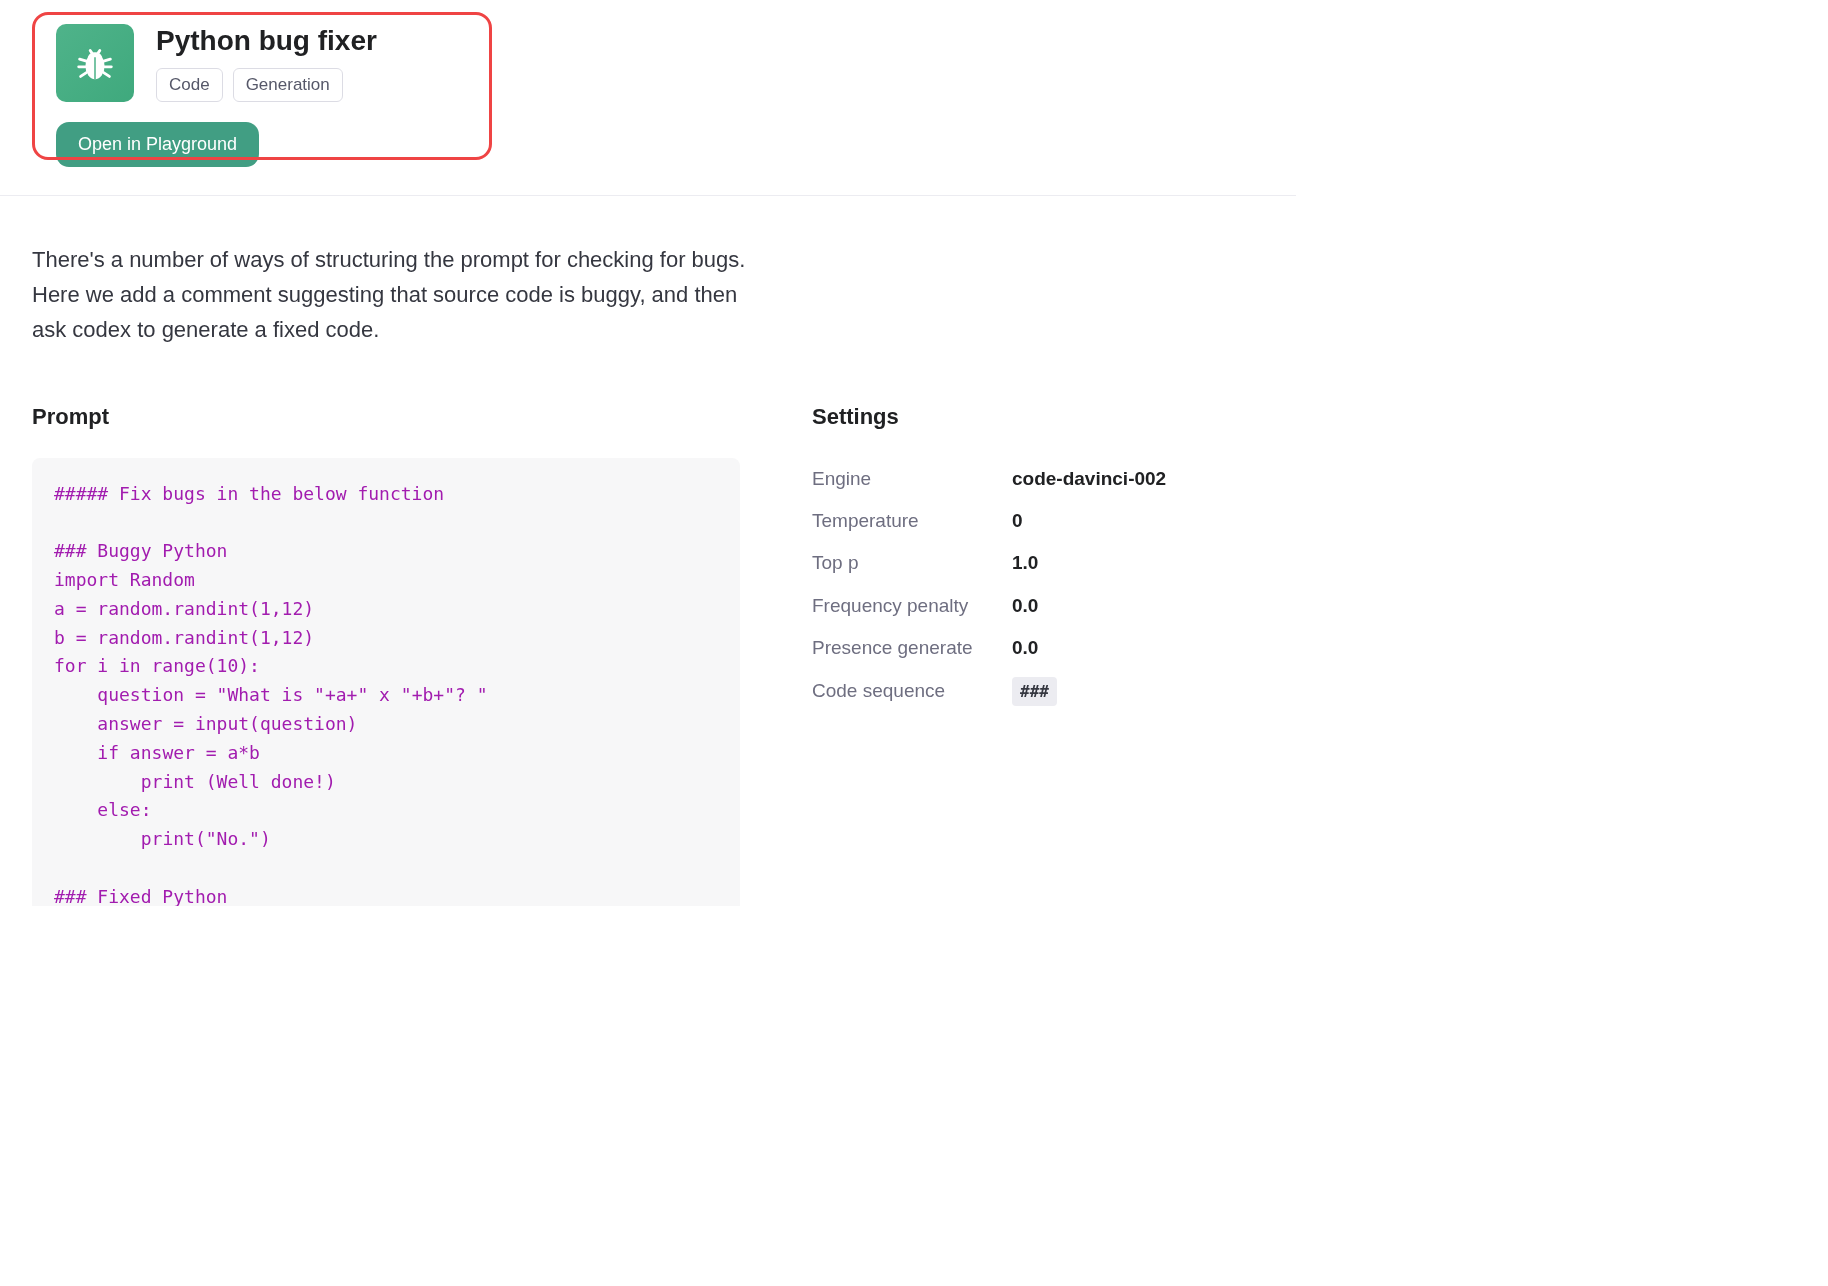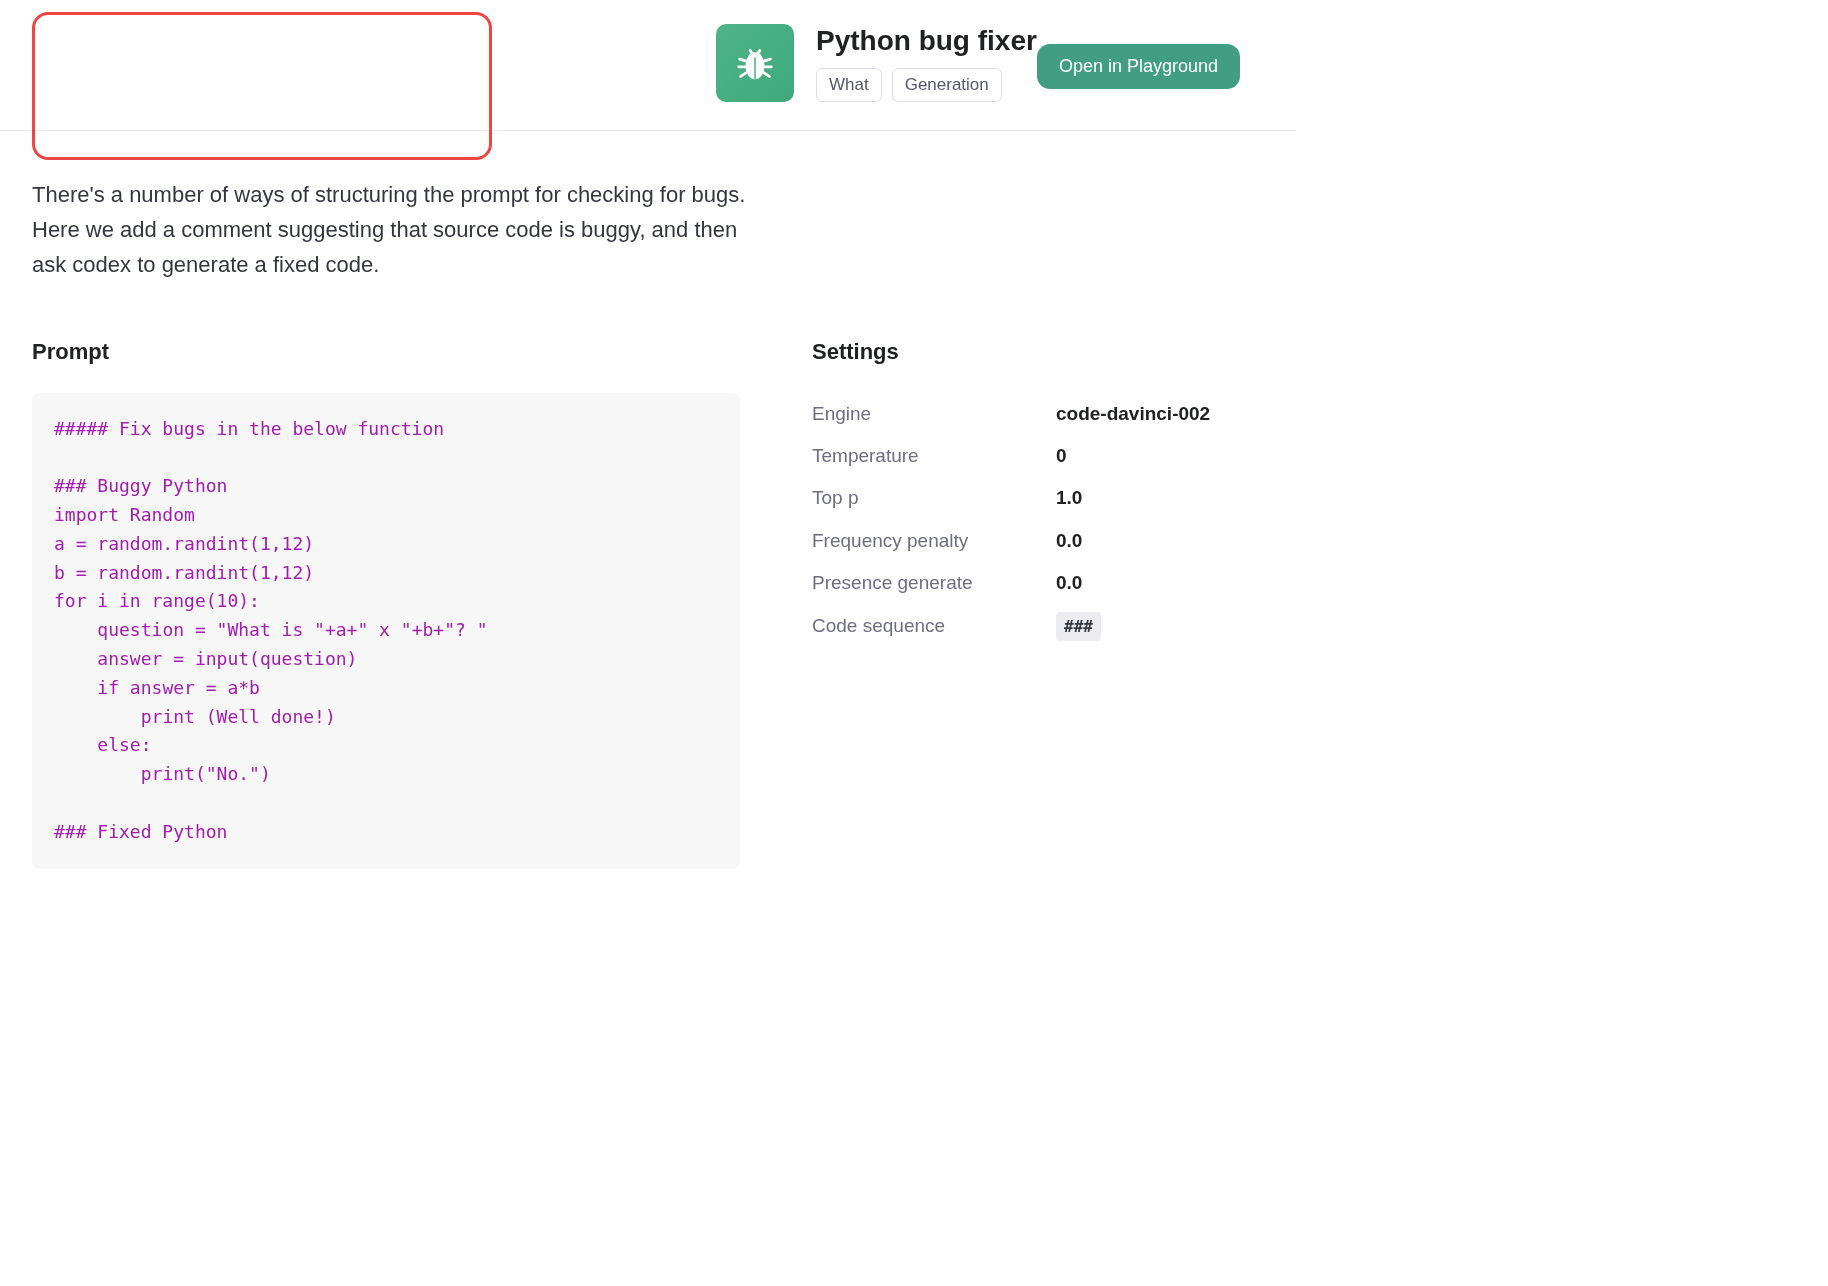--- a/index.html
+++ b/index.html
@@ -33,21 +33,22 @@
       top: 12px;
       width: 460px;
       height: 148px;
       border: 3px solid #ef4444;
       border-radius: 16px;
       pointer-events: none;
     }
     .header-row {
       display: flex;
       align-items: flex-start;
-      justify-content: flex-end;
+      justify-content: space-between;
+      flex-direction: column;
     }
     .title-group {
       display: flex;
       align-items: flex-start;
       gap: 22px;
     }
     .icon-tile {
       width: 78px;
       height: 78px;
       background: linear-gradient(135deg, #4fb38a 0%, #3fa97d 100%);
@@ -131,21 +132,20 @@
       white-space: pre-wrap;
     }
     .settings-table {
       width: 100%;
     }
     .settings-row {
       display: flex;
       padding: 6px 0;
       font-size: 19px;
       line-height: 1.6;
-      gap: 44px;
     }
     .settings-label {
       flex: 0 0 200px;
       color: #6e6e80;
     }
     .settings-value {
       color: #202123;
       font-weight: bold;
     }
     .stop-chip {
@@ -190,21 +190,21 @@
               <line x1="20" y1="10" x2="16.5" y2="11" stroke="#ffffff" stroke-width="1.5" stroke-linecap="round"></line>
               <line x1="3.5" y1="14" x2="7" y2="14" stroke="#ffffff" stroke-width="1.5" stroke-linecap="round"></line>
               <line x1="20.5" y1="14" x2="17" y2="14" stroke="#ffffff" stroke-width="1.5" stroke-linecap="round"></line>
               <line x1="4.5" y1="19" x2="7.5" y2="17" stroke="#ffffff" stroke-width="1.5" stroke-linecap="round"></line>
               <line x1="19.5" y1="19" x2="16.5" y2="17" stroke="#ffffff" stroke-width="1.5" stroke-linecap="round"></line>
             </svg>
           </div>
           <div class="title-text-group">
             <h1 class="page-title">Python bug fixer</h1>
             <div class="tag-row">
-              <span class="tag">What</span>
+              <span class="tag">Code</span>
               <span class="tag">Generation</span>
             </div>
           </div>
         </div>
         <button class="open-button">Open in Playground</button>
       </div>
     </div>
 
     <div class="body-area">
       <p class="description">There's a number of ways of structuring the prompt for checking for bugs. Here we add a comment suggesting that source code is buggy, and then ask codex to generate a fixed code.</p>

